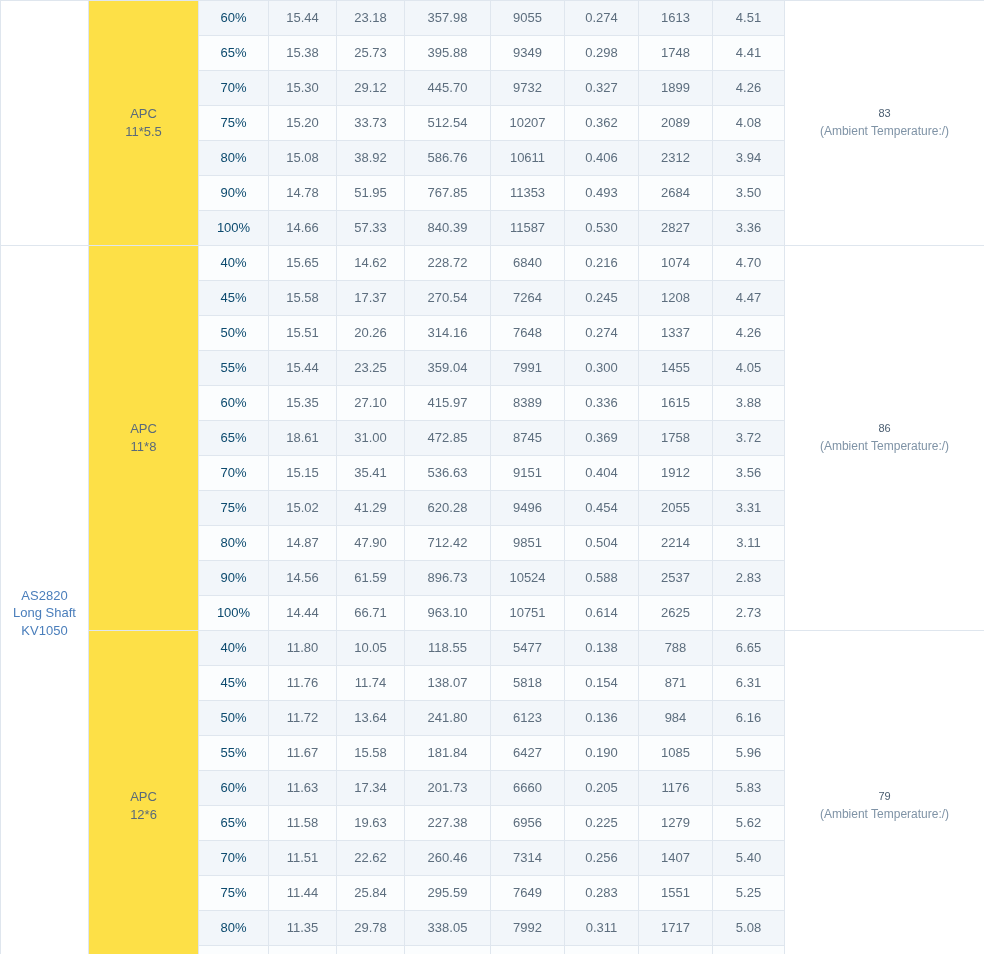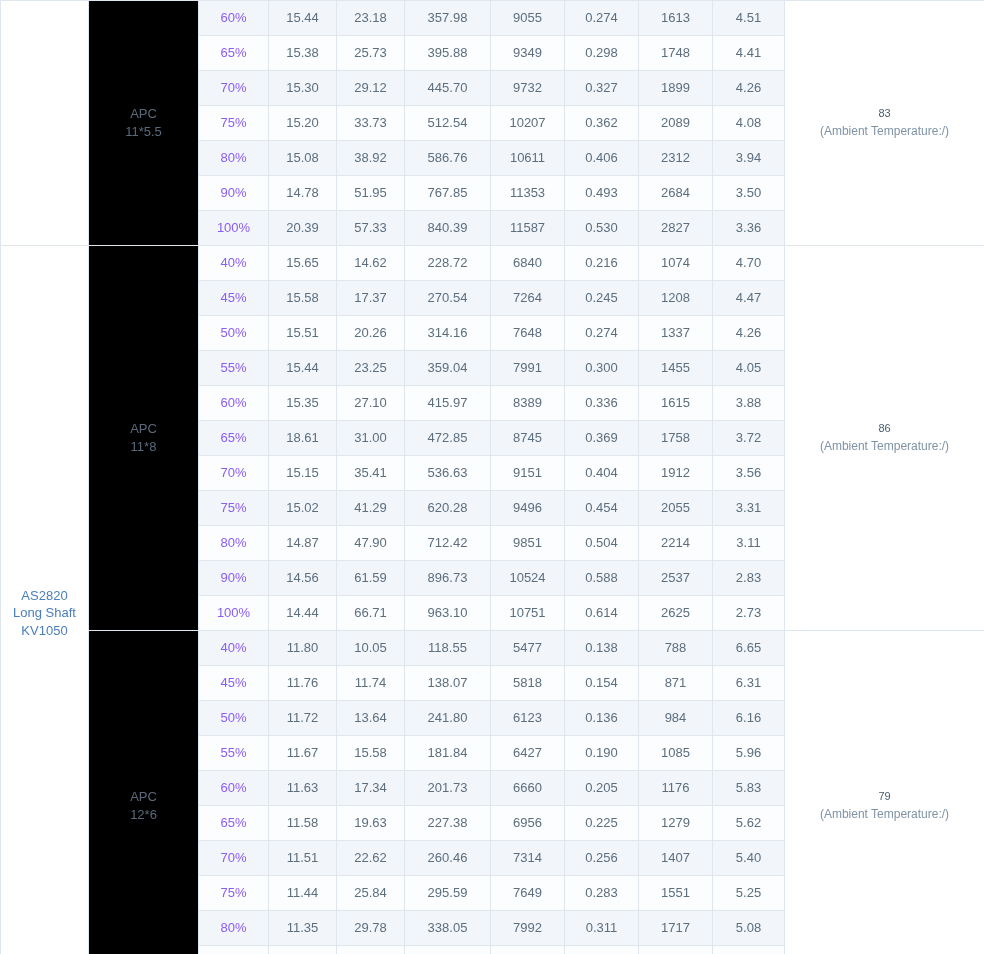--- a/index.html
+++ b/index.html
@@ -41,42 +41,42 @@
   col.c-eff    { width: 72px; }
   col.c-temp   { width: 200px; }
 
   td.motor-cell {
     color: #4a7ebb;
     font-size: 13px;
     background: #ffffff;
     line-height: 1.55;
   }
   td.prop-cell {
-    background: #000000;
+    background: #fde047;
     line-height: 1.55;
   }
   td.temp-cell {
     background: #ffffff;
   }
   td.temp-cell .temp-val {
     display: block;
     font-size: 11px;
     color: #4a5d70;
     margin-bottom: 3px;
   }
   td.temp-cell .temp-note {
     display: block;
     font-size: 12px;
     color: #7f93a6;
     line-height: 1.3;
   }
   tr.row-odd td.data { background: #f2f6fa; }
   tr.row-even td.data { background: #fbfdfe; }
   td.data { color: #5d6e7e; }
-  td.throttle { color: #8b5cf6; }
+  td.throttle { color: #0c4a6e; }
 </style>
 </head>
 <body>
 
 <table id="spec-table">
   <colgroup>
     <col class="c-motor">
       <col class="c-prop">
       <col class="c-throt">
       <col class="c-volt">
@@ -150,21 +150,21 @@
         <td class="data">14.78</td>
         <td class="data">51.95</td>
         <td class="data">767.85</td>
         <td class="data">11353</td>
         <td class="data">0.493</td>
         <td class="data">2684</td>
         <td class="data">3.50</td>
       </tr>
       <tr class="row-odd">
         <td class="data throttle">100%</td>
-        <td class="data">20.39</td>
+        <td class="data">14.66</td>
         <td class="data">57.33</td>
         <td class="data">840.39</td>
         <td class="data">11587</td>
         <td class="data">0.530</td>
         <td class="data">2827</td>
         <td class="data">3.36</td>
       </tr>
       <tr class="row-even">
         <td class="motor-cell" rowspan="21">AS2820<br>Long Shaft<br>KV1050</td>
         <td class="prop-cell" rowspan="11">APC<br>11*8</td>

